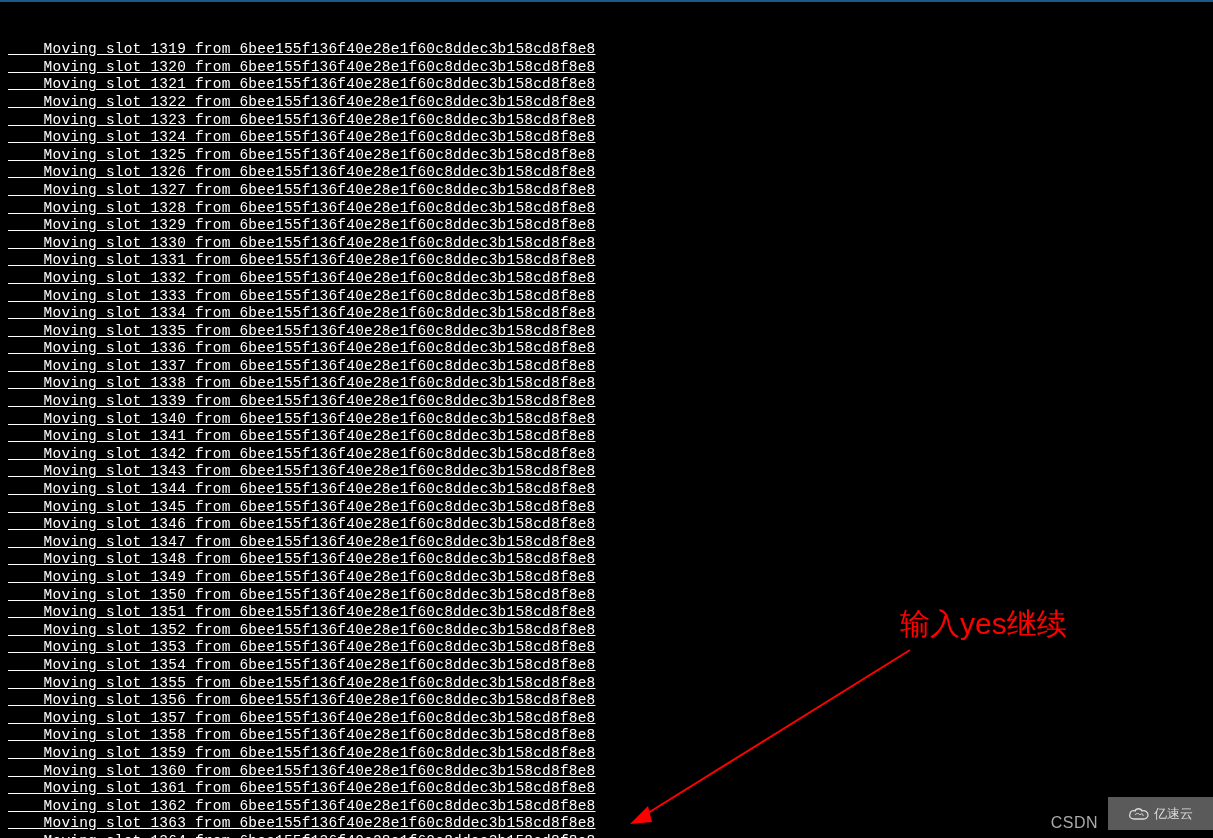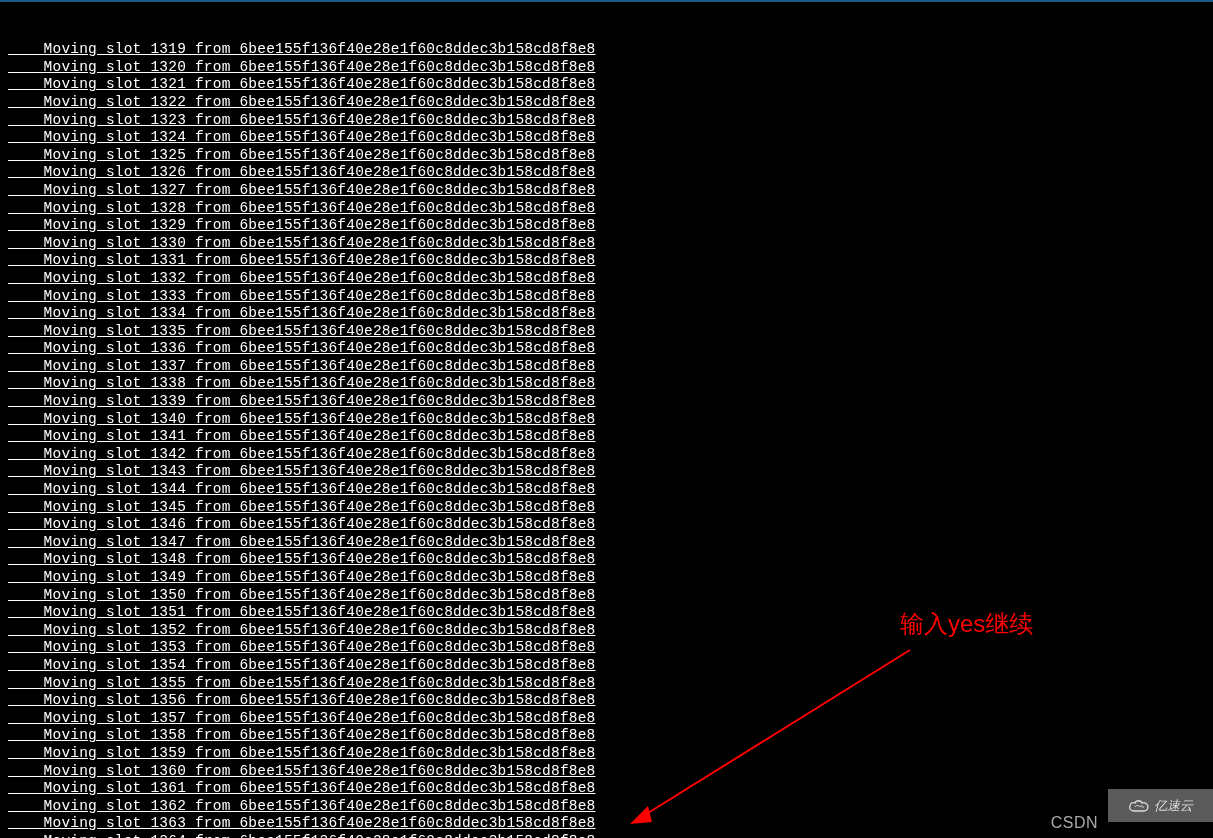--- a/index.html
+++ b/index.html
@@ -34,21 +34,21 @@
       letter-spacing: 0.2px;
     }
     .line {
       display: block;
       text-decoration: underline;
     }
     .annotation {
       position: absolute;
       color: #ff0000;
       font-family: "Microsoft YaHei", "SimSun", sans-serif;
-      font-size: 24px;
+      font-size: 30px;
       top: 615px;
       left: 900px;
     }
     .arrow-svg {
       position: absolute;
       top: 640px;
       left: 620px;
       width: 300px;
       height: 200px;
       pointer-events: none;
@@ -58,33 +58,32 @@
       bottom: 6px;
       right: 115px;
       color: #aaaaaa;
       font-family: Arial, sans-serif;
       font-size: 16px;
       font-weight: 500;
       letter-spacing: 0.5px;
     }
     .watermark-yisu {
       position: absolute;
-      bottom: 16px;
+      bottom: 8px;
       right: 0;
       width: 105px;
       height: 33px;
       background: #5a5a5a;
       color: #dddddd;
       font-family: "Microsoft YaHei", sans-serif;
       font-size: 13px;
       display: flex;
       align-items: center;
       justify-content: center;
       gap: 4px;
-      font-style: italic;
     }
     .yisu-icon {
       display: inline-flex;
       align-items: center;
     }
   </style>
 </head>
 <body>
 
 <div class="top-bar"></div>

